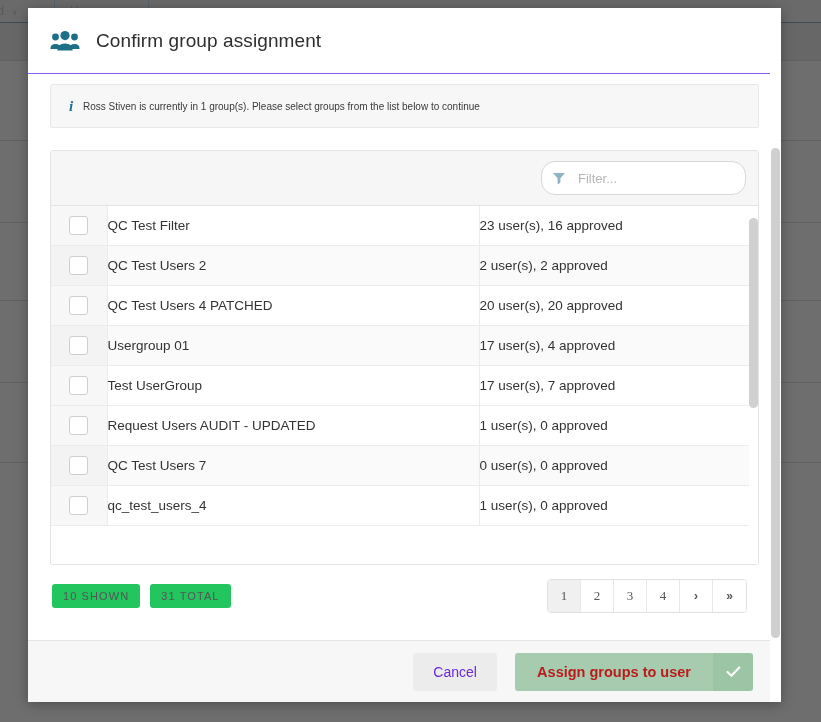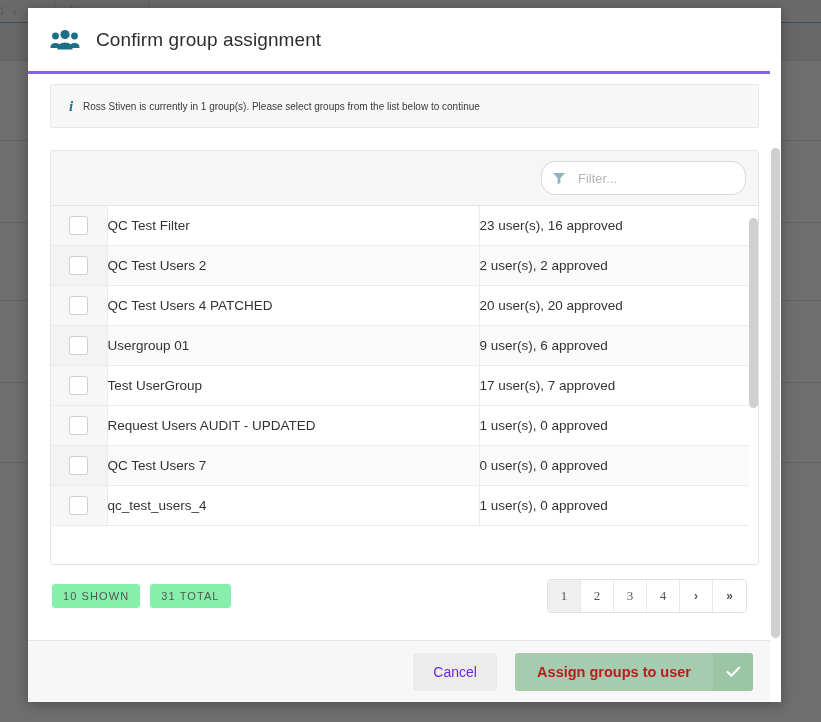--- a/index.html
+++ b/index.html
@@ -67,21 +67,21 @@
     box-shadow: 0 2px 12px rgba(0,0,0,.30);
     overflow: hidden;
   }
 
   
   .modal-header {
     height: 66px;
     display: flex;
     align-items: center;
     padding: 16px 22px;
-    border-bottom: 3px solid #8b5cf6;
+    border-bottom: 1px solid #8b5cf6;
     box-sizing: border-box;
   }
   .header-icon {
     width: 30px;
     height: 22px;
     margin-right: 16px;
     flex: 0 0 auto;
     display: block;
   }
   .modal-title {
@@ -232,21 +232,21 @@
 
   
   .panel-footer {
     display: flex;
     align-items: center;
     justify-content: space-between;
     padding: 14px 0 0 0;
   }
   .badges { display: flex; gap: 10px; padding-left: 2px; }
   .badge {
-    background: #86efac;
+    background: #22c55e;
     color: #555555;
     font-size: 11px;
     letter-spacing: 1.1px;
     padding: 6px 11px;
     border-radius: 3px;
   }
   .pager {
     display: flex;
     border: 1px solid #e0e0e0;
     border-radius: 4px;
@@ -417,21 +417,21 @@
                 <td class="cell-meta">2 user(s), 2 approved</td>
               </tr>
               <tr>
                 <td class="cell-check"><span class="cbox"></span></td>
                 <td class="cell-name">QC Test Users 4 PATCHED</td>
                 <td class="cell-meta">20 user(s), 20 approved</td>
               </tr>
               <tr class="alt">
                 <td class="cell-check"><span class="cbox"></span></td>
                 <td class="cell-name">Usergroup 01</td>
-                <td class="cell-meta">9 user(s), 6 approved</td>
+                <td class="cell-meta">17 user(s), 4 approved</td>
               </tr>
               <tr>
                 <td class="cell-check"><span class="cbox"></span></td>
                 <td class="cell-name">Test UserGroup</td>
                 <td class="cell-meta">17 user(s), 7 approved</td>
               </tr>
               <tr>
                 <td class="cell-check"><span class="cbox"></span></td>
                 <td class="cell-name">Request Users AUDIT - UPDATED</td>
                 <td class="cell-meta">1 user(s), 0 approved</td>

